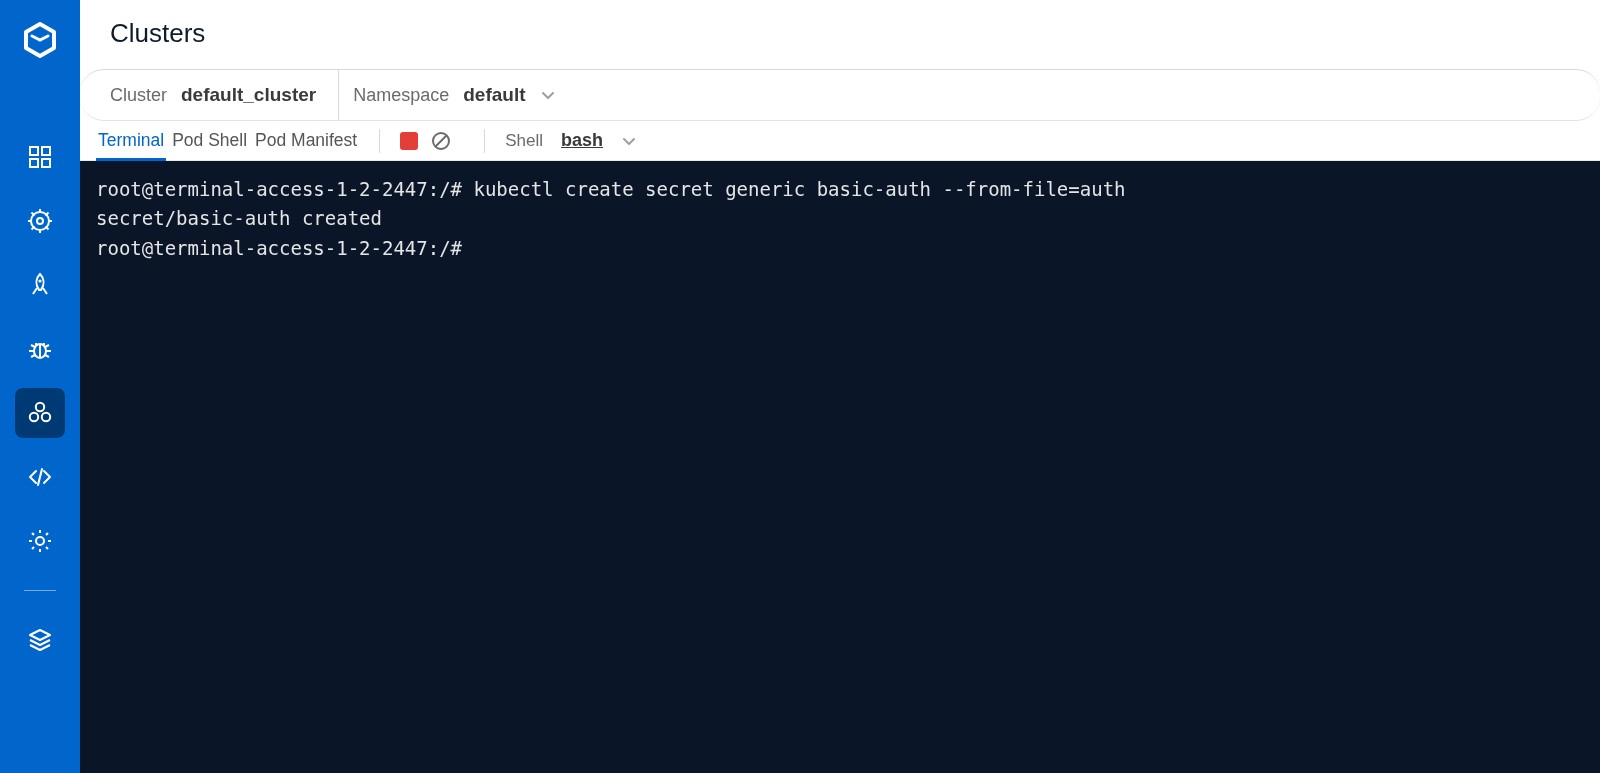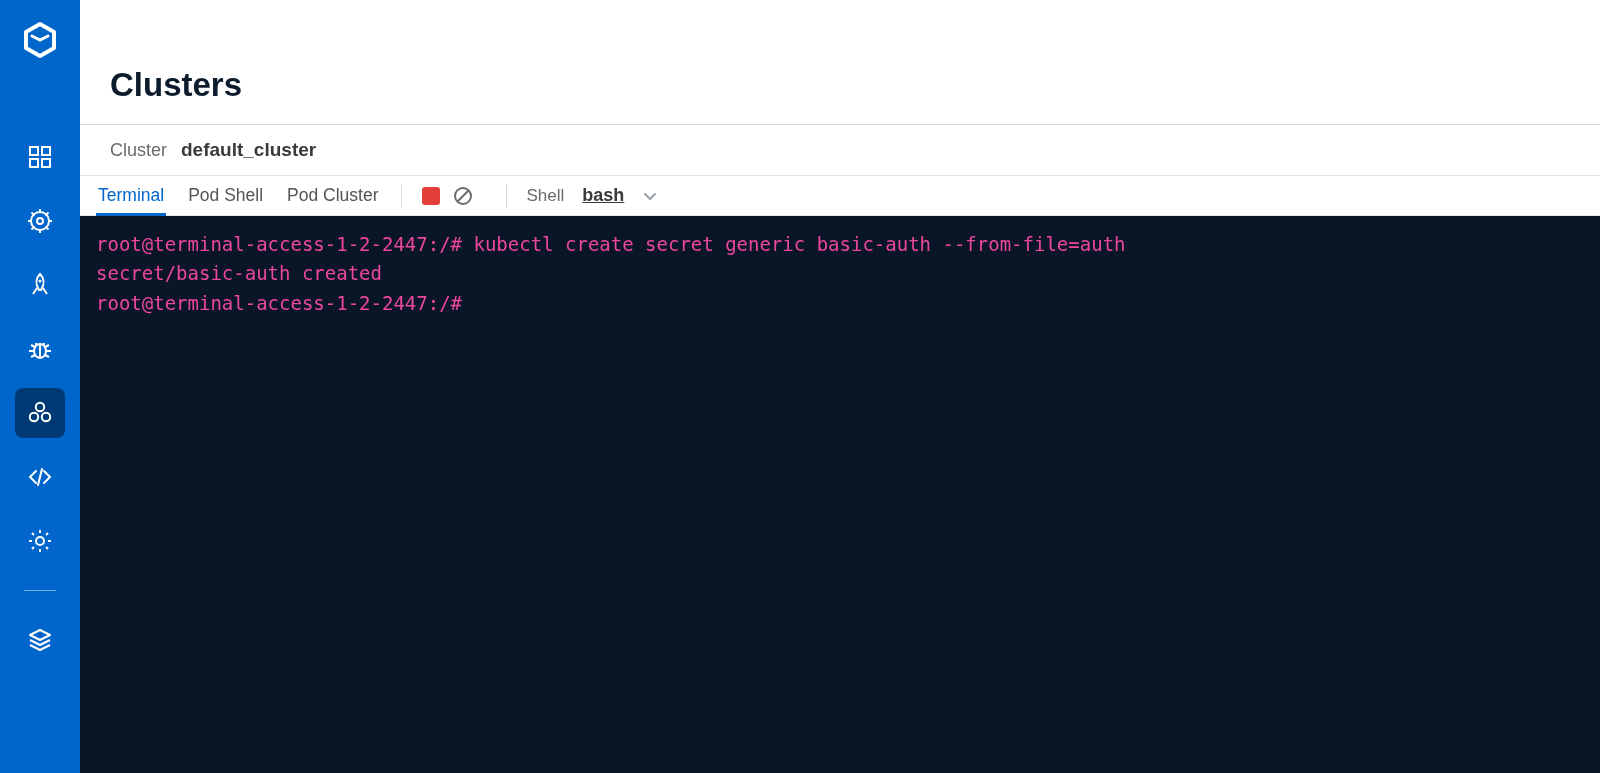--- a/index.html
+++ b/index.html
@@ -65,33 +65,33 @@
     flex: 1;
     display: flex;
     flex-direction: column;
     min-width: 0;
   }
 
   .page-header {
     padding: 18px 30px 20px;
   }
   .page-title {
-    font-size: 33px;
-    font-weight: 700;
+    font-size: 26px;
+    font-weight: 400;
     color: #0c1c2c;
-    margin-top: 48px;
   }
 
   .filter-row {
     border-top: 1px solid #d9d9d9;
     border-bottom: 1px solid #e3e3e3;
     display: flex;
     align-items: center;
     height: 52px;
     padding-left: 16px;
+    border-radius: 24px;
   }
   .filter-seg {
     display: flex;
     align-items: center;
     gap: 14px;
     padding: 0 22px 0 14px;
     height: 100%;
   }
   .filter-seg + .filter-seg { border-left: 1px solid #d9d9d9; }
   .filter-label {
@@ -115,21 +115,21 @@
   .sub-row {
     display: flex;
     align-items: center;
     height: 40px;
     border-bottom: 1px solid #eaeaea;
     padding-left: 16px;
     background: #ffffff;
   }
   .tabs {
     display: flex;
-    gap: 20px;
+    gap: 4px;
     height: 100%;
   }
   .tab {
     font-size: 17.5px;
     color: #555555;
     display: flex;
     align-items: center;
     height: 100%;
     padding: 0 2px;
     cursor: pointer;
@@ -173,21 +173,21 @@
   .shell-value {
     font-size: 18px;
     font-weight: 700;
     color: #3a3a3a;
     text-decoration: underline;
   }
 
   .terminal {
     flex: 1;
     background: #0b1528;
-    color: #ec4899;
+    color: #e5e5e5;
     padding: 14px 16px;
     font-family: ui-monospace, SFMono-Regular, Menlo, Consolas, monospace;
     font-size: 19px;
     line-height: 1.55;
     white-space: pre;
     overflow: auto;
   }
 </style>
 </head>
 <body>
@@ -278,27 +278,36 @@
   <div class="main">
     <header class="page-header">
       <h1 class="page-title">Clusters</h1>
     </header>
 
     <div class="filter-row">
       <div class="filter-seg">
         <span class="filter-label">Cluster</span>
         <span class="filter-value">default_cluster</span>
       </div>
+      <div class="filter-seg">
+        <span class="filter-label">Namespace</span>
+        <span class="filter-value">default</span>
+        <span class="chev">
+          <svg width="16" height="16" viewBox="0 0 16 16">
+              <path d="M3 6l5 5 5-5" stroke="currentColor" stroke-width="2" fill="none" stroke-linecap="round" stroke-linejoin="round"></path>
+            </svg>
+        </span>
+      </div>
     </div>
 
     <div class="sub-row">
       <div class="tabs">
         <div class="tab active">Terminal</div>
         <div class="tab">Pod Shell</div>
-        <div class="tab">Pod Cluster</div>
+        <div class="tab">Pod Manifest</div>
       </div>
       <div class="vr"></div>
       <span class="icon-btn">
           <span class="red-square"></span>
         </span>
       <span class="icon-btn">
         <svg width="22" height="22" viewBox="0 0 22 22">
             <circle cx="11" cy="11" r="8" stroke="#6b6b6b" stroke-width="2" fill="none"></circle>
             <line x1="5.5" y1="16.5" x2="16.5" y2="5.5" stroke="#6b6b6b" stroke-width="2"></line>
           </svg>

